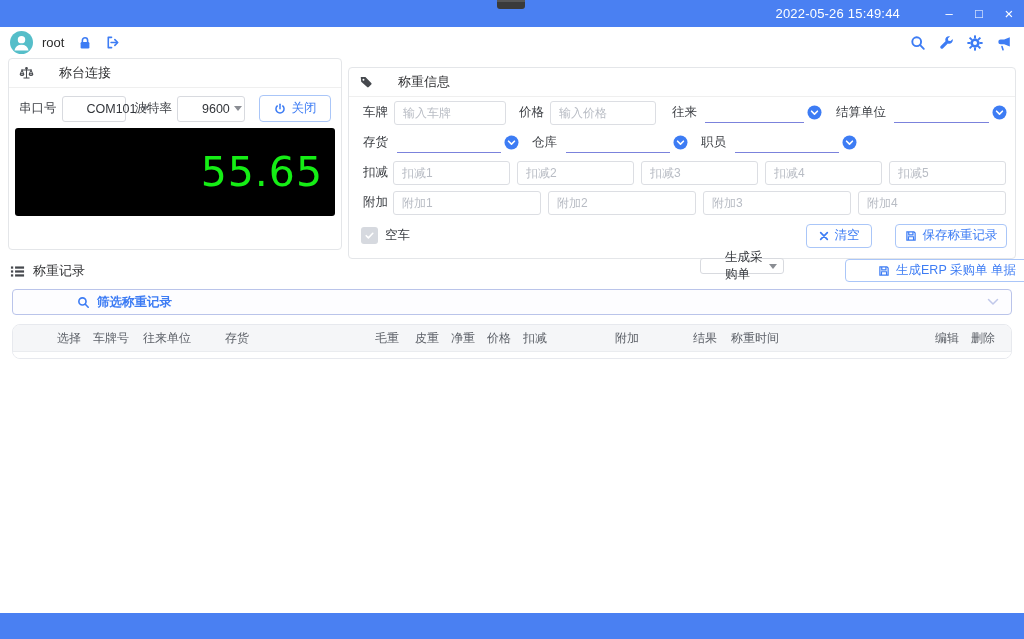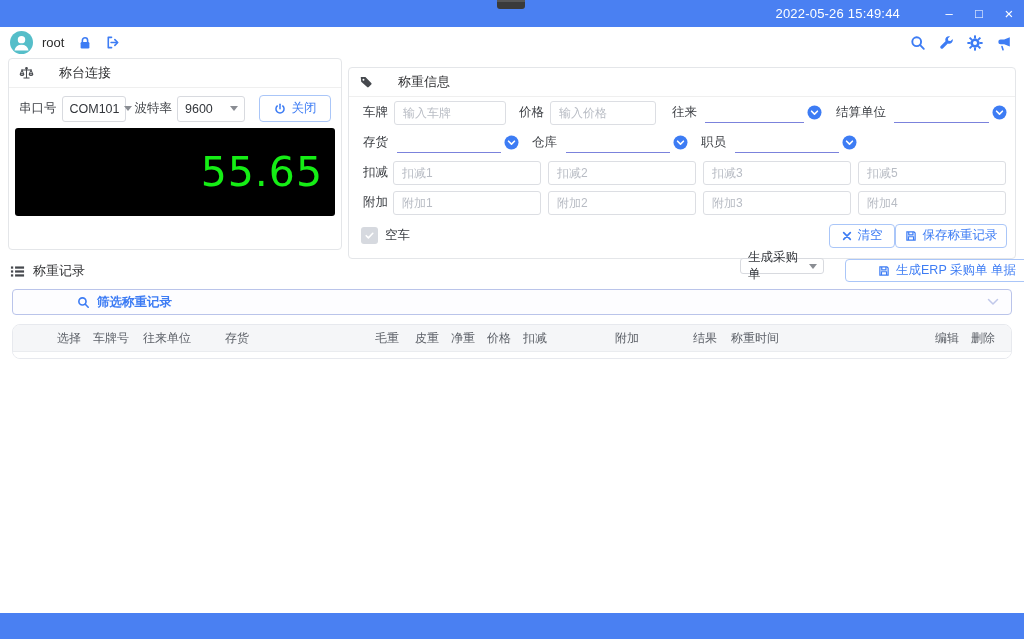--- a/index.html
+++ b/index.html
@@ -32,21 +32,21 @@
   .panel-header { height:29px; display:flex; align-items:center; gap:25px; padding:0 10px;
                   border-bottom:1px solid #efefef; font-size:13px; color:#303133; }
   .left-panel  { left:8px;  top:58px; width:334px; height:192px; }
   .right-panel { left:348px; top:58px; width:668px; height:192px;margin-top:9px; }
 
   
   .conn-row { display:flex; align-items:center; margin:7px 8px 6px 10px; gap:5px; }
   .lbl { font-size:12.5px; color:#3c3f44; white-space:nowrap; }
   .selectbox { height:26px; border:1px solid #d8dadf; border-radius:3px; background:#fff;
                display:flex; align-items:center; justify-content:space-between;
-               font-size:12.5px; color:#33363b; padding:0 6px 0 7px; }
+               font-size:12.5px; color:#33363b; padding:0 6px 0 24px; }
   .caret { width:0; height:0; border-left:4px solid transparent; border-right:4px solid transparent;
            border-top:5px solid #8a8d93; margin-left:4px; }
   .btn-blue { display:flex; align-items:center; justify-content:center; gap:6px; background:#fff;
               border:1px solid #aac6f8; border-radius:4px; color:#3d7cf4; font-size:12.5px; }
   .close-btn { width:72px; height:27px; margin-left:9px; }
   .weight-display { margin:1px 6px 0 6px; height:88px; background:#000; border-radius:3px;
                     display:flex; align-items:center; justify-content:flex-end; padding-right:12px; }
   .weight-value { color:#15ee15; font-size:41px; font-weight:500; line-height:1;
                   font-family:"DejaVu Sans", sans-serif; letter-spacing:1px; }
   .status-row { display:flex; align-items:center; gap:8px; padding:0 12px; height:30px; }
@@ -59,29 +59,29 @@
   .txtinput { height:24px; border:1px solid #dcdee3; border-radius:3px; font-size:12px;
               color:#333; padding:0 8px; outline:none; font-family:"Liberation Sans",sans-serif; }
   .txtinput::placeholder { color:#b8bcc4; }
   .ufield { height:21px; border-bottom:1px solid #7b82dc; }
   .chev { display:flex; align-items:center; margin-left:3px; }
   .grid-input { flex:1; min-width:0; margin-right:7px; }
   .grid-input:last-child { margin-right:1px; }
   .row-label { width:30px; font-size:12.5px; color:#3c3f44; flex-shrink:0; }
   .checkbox { width:17px; height:17px; border-radius:3px; background:#d6d9df;
               display:flex; align-items:center; justify-content:center; margin-right:7px; }
-  .actions { margin-left:auto; display:flex; gap:0; }
+  .actions { margin-left:auto; display:flex; gap:23px; }
   .clear-btn { width:66px; height:24px; }
   .save-btn { width:112px; height:24px; }
 
   
   .records-header { position:absolute; left:8px; top:257px; width:1008px; height:28px;
                     display:flex; align-items:center; gap:8px; padding:0 2px; }
   .records-title { font-size:13px; color:#303133; }
-  .order-select { position:absolute; left:692px; top:1px; width:84px; height:16px;margin-left:40px; }
+  .order-select { position:absolute; left:692px; top:1px; width:84px; height:16px; }
   .erp-btn { position:absolute; left:797px; top:2px; width:204px; height:23px;margin-left:40px; }
   .filter-bar { position:absolute; left:12px; top:289px; width:1000px; height:26px;
                 border:1px solid #bac4ea; border-radius:4px; background:#fdfdff;
                 display:flex; align-items:center; padding:0 12px 0 64px; }
   .filter-label { color:#3d7cf4; font-size:12.5px; font-weight:bold; margin-left:7px; }
   .filter-chev { margin-left:auto; display:flex; align-items:center; }
   .table-box { position:absolute; left:12px; top:324px; width:1000px; border:1px solid #e7e9ee;
                border-radius:8px; overflow:hidden; background:#fff; }
   .thead { display:flex; align-items:center; height:27px; background:#f5f6f8;
            border-bottom:1px solid #eaecef; font-size:12px; color:#5d6168; padding-left:44px; }
@@ -266,20 +266,21 @@
             <path d="M4.6 6.2l2.9 2.9 2.9-2.9" stroke="#fff" stroke-width="1.6" fill="none" stroke-linecap="round" stroke-linejoin="round"></path>
           </svg>
       </span>
     </div>
 
     <div class="info-row">
       <span class="row-label">扣减</span>
       <input class="txtinput grid-input" placeholder="扣减1" style="">
       <input class="txtinput grid-input" placeholder="扣减2" style="">
       <input class="txtinput grid-input" placeholder="扣减3" style="">
+      <input class="txtinput grid-input" placeholder="扣减4" style="">
       <input class="txtinput grid-input" placeholder="扣减5" style="">
     </div>
 
     <div class="info-row">
       <span class="row-label">附加</span>
       <input class="txtinput grid-input" placeholder="附加1" style="">
       <input class="txtinput grid-input" placeholder="附加2" style="">
       <input class="txtinput grid-input" placeholder="附加3" style="">
       <input class="txtinput grid-input" placeholder="附加4" style="">
     </div>

